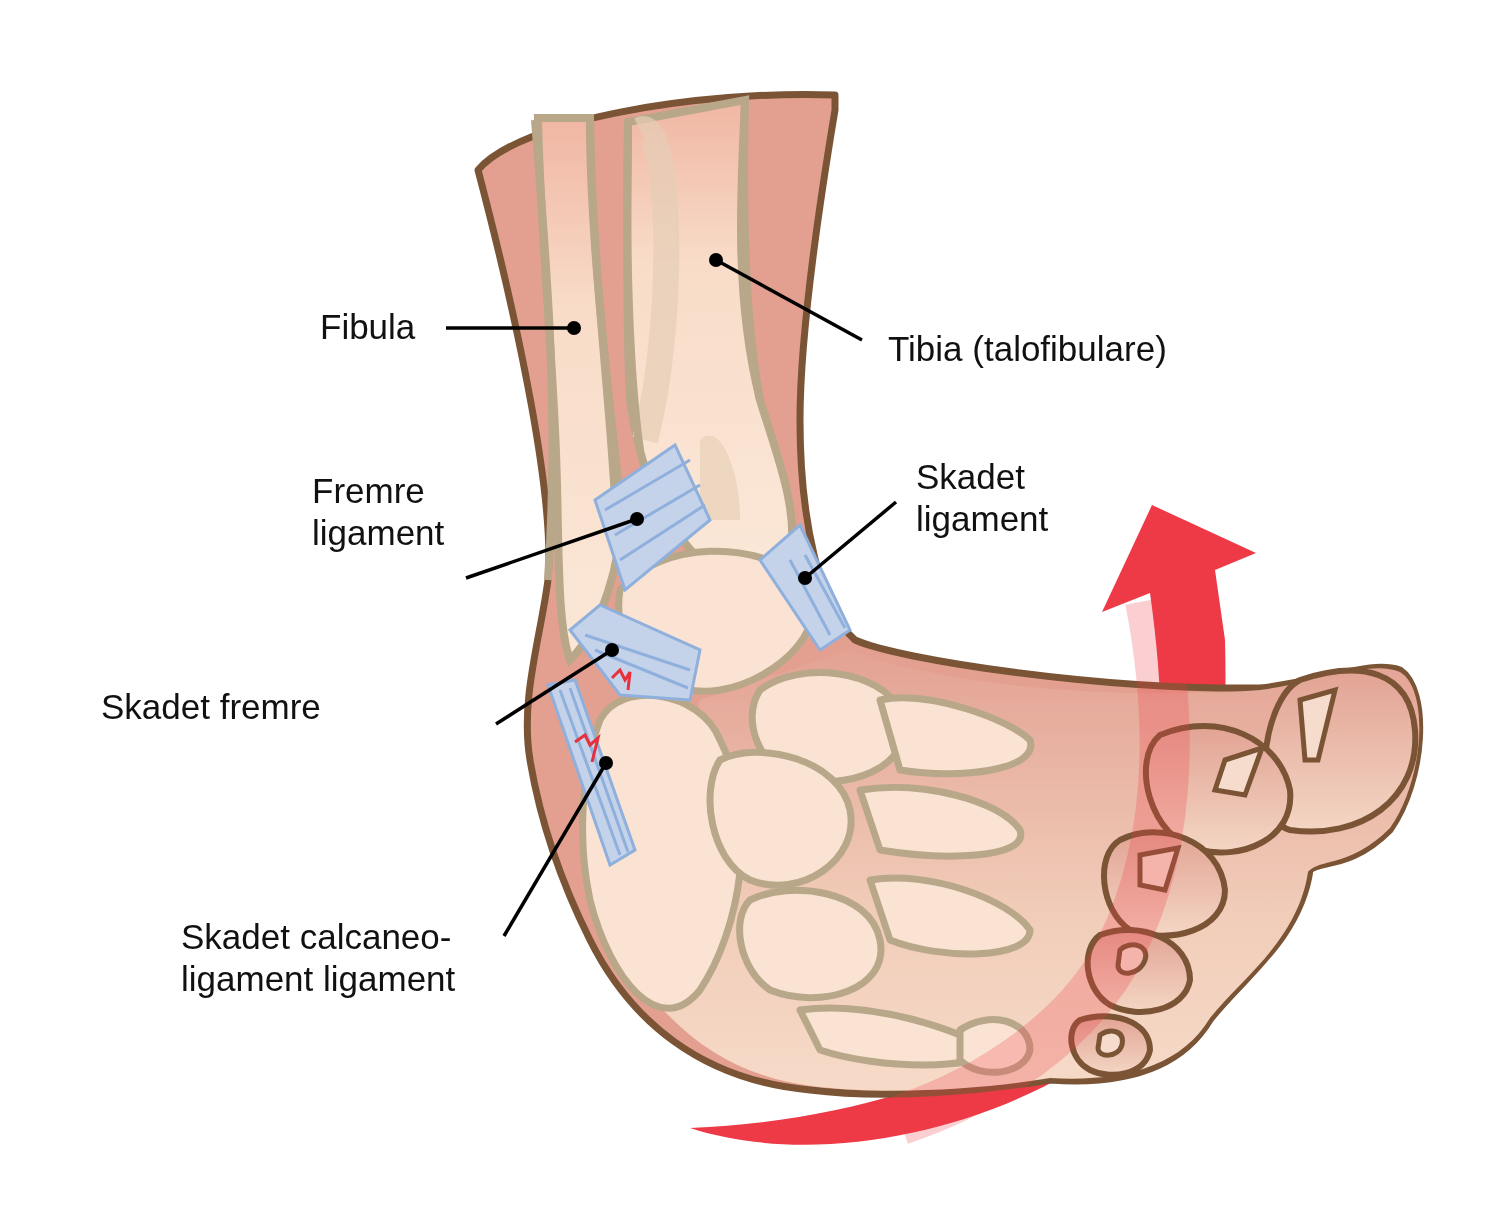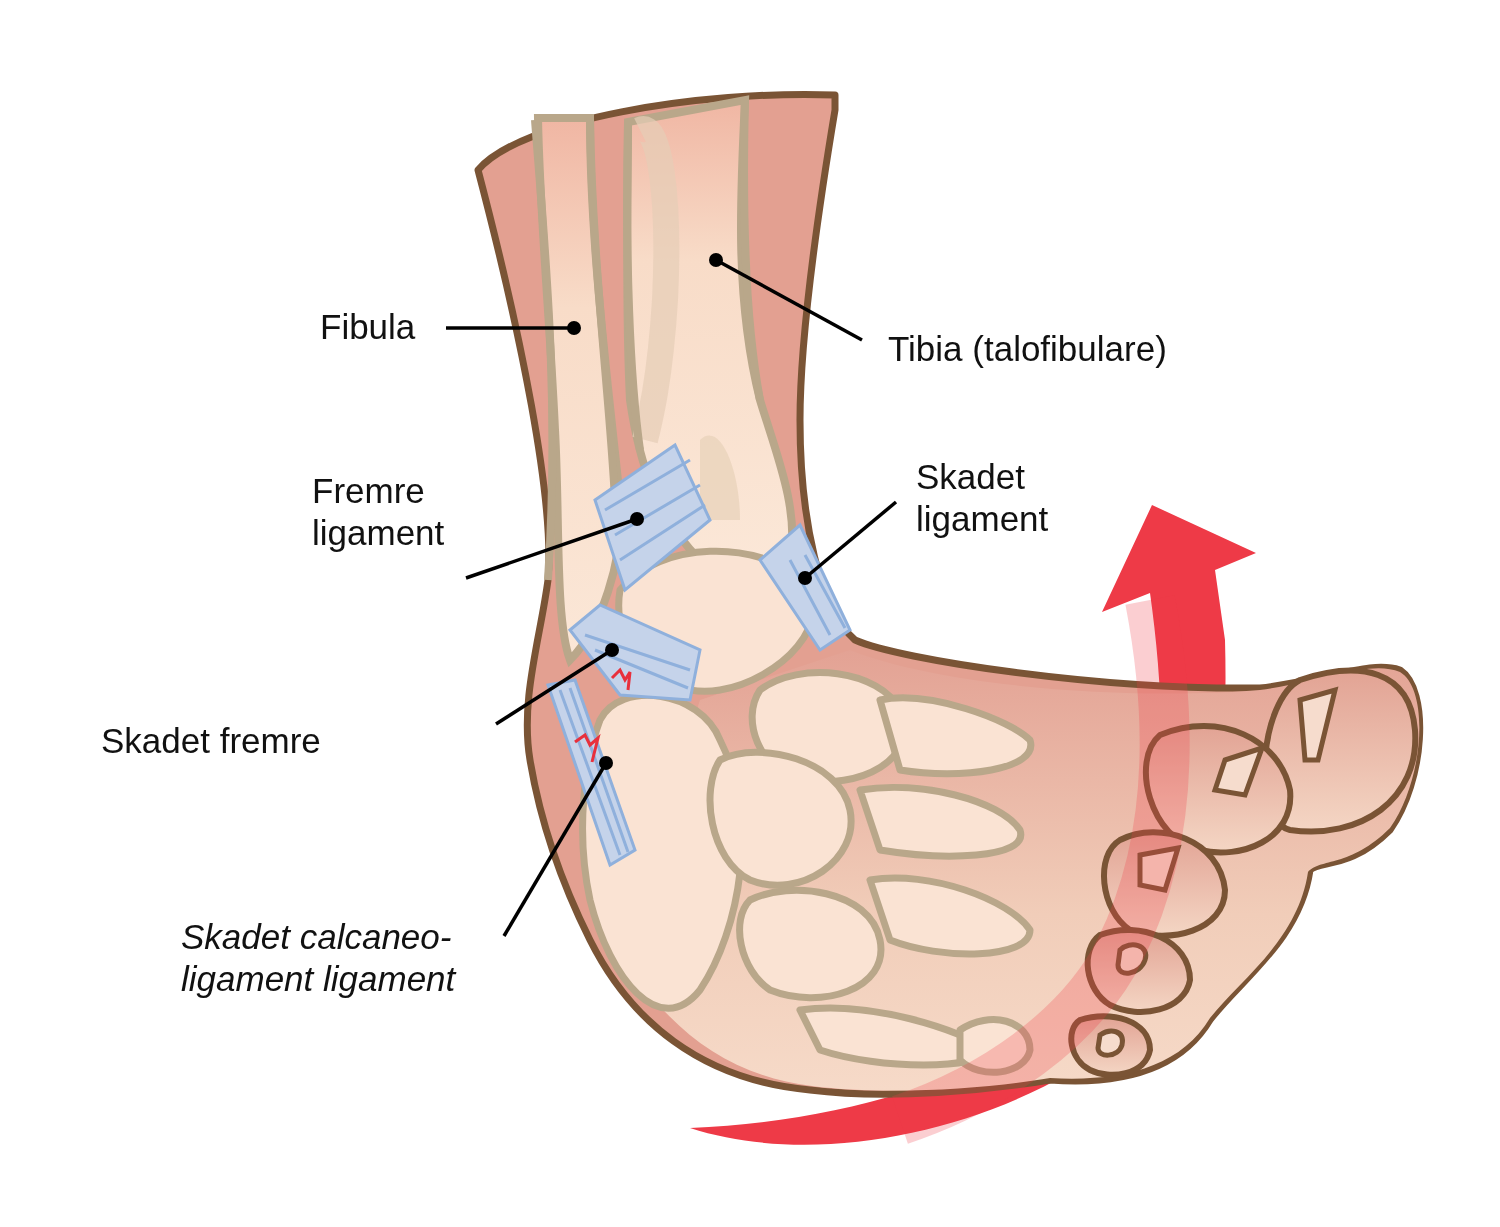--- a/index.html
+++ b/index.html
@@ -157,22 +157,22 @@
 <div class="label" style="left:280px; top:470px;margin-left:32px;">
   <span>Fremre</span>
   <span>ligament</span>
 </div>
 
 <div class="label" style="left:916px; top:456px;">
   <span>Skadet</span>
   <span>ligament</span>
 </div>
 
-<div class="label" style="left:101px; top:720px;">
+<div class="label" style="left:101px; top:686px;">
   <span>Skadet fremre</span>
 </div>
 
-<div class="label" style="left:181px; top:916px;font-style:italic;">
+<div class="label" style="left:181px; top:916px;">
   <span>Skadet calcaneo-</span>
   <span>ligament ligament</span>
 </div>
 
 </div>
 
 </body></html>

